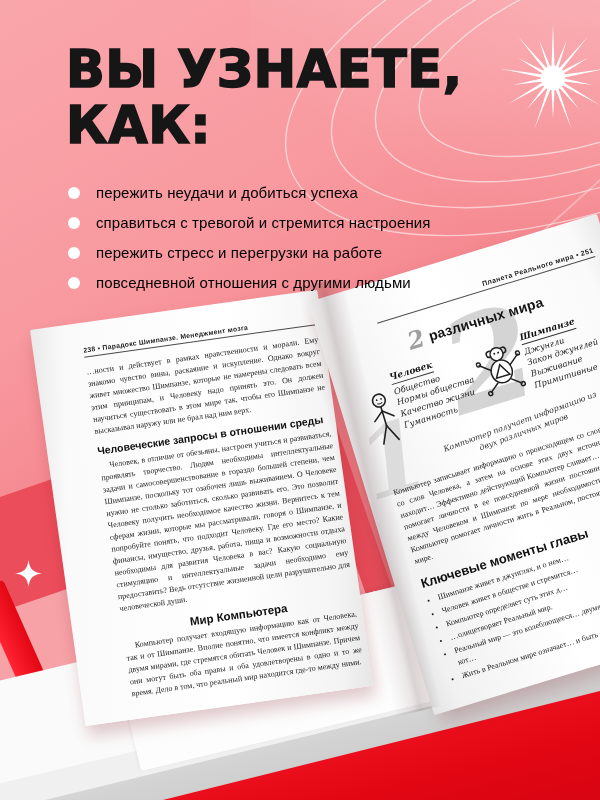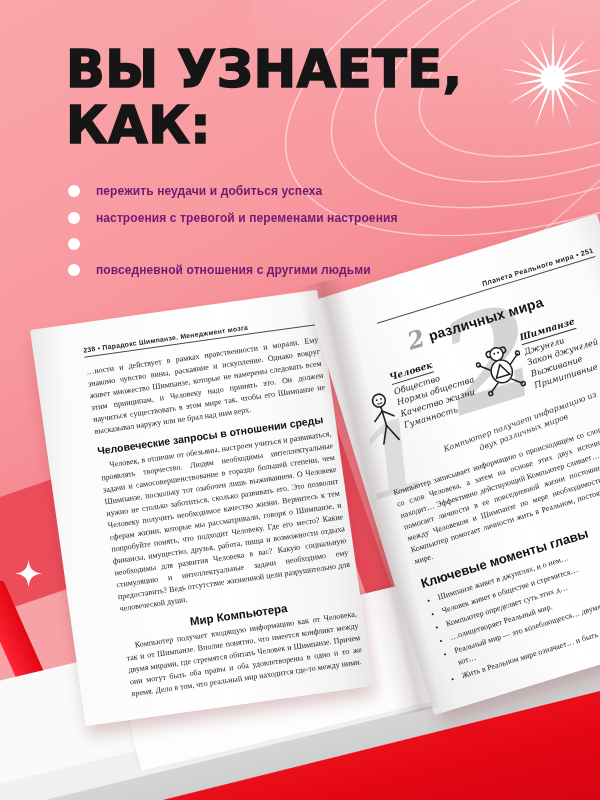--- a/index.html
+++ b/index.html
@@ -28,21 +28,21 @@
   .sparkle{position:absolute;left:15px;top:560px;width:27px;height:27px;z-index:3;}
 
   
   .headline{position:absolute;left:66px;top:42px;z-index:5;color:var(--text-dark);
     font-weight:bold;font-size:51px;line-height:1.1;letter-spacing:.5px;
     font-family:"DejaVu Sans",sans-serif;-webkit-text-stroke:1.6px var(--text-dark);}
   .benefits{position:absolute;left:68px;top:184px;z-index:5;list-style:none;margin:0;padding:0;}
   .benefits li{display:flex;align-items:center;margin-bottom:13px;}
   .bullet-dot{width:12px;height:12px;border-radius:50%;background:var(--bullet-white);
     margin-right:16px;flex:0 0 auto;}
-  .benefit-text{font-size:12px;font-weight:bold;color:#701a75;letter-spacing:.1px;}
+  .benefit-text{font-size:15px;font-weight:normal;color:#000000;letter-spacing:.1px;}
 
   
   .book{position:absolute;inset:0;z-index:4;}
   .book-shadow{position:absolute;left:-60px;top:618px;width:780px;height:290px;transform:rotate(-14deg);
     background:radial-gradient(ellipse 55% 45% at 50% 45%,rgba(130,15,25,.38),rgba(130,15,25,0) 70%);}
   .cover{position:absolute;left:-80px;top:656px;width:840px;height:420px;transform:rotate(-14deg);
     background:linear-gradient(180deg,#ff2433 0%,var(--cover-red) 34%,#b3000e 100%);
     border-radius:14px;box-shadow:inset 0 2px 0 rgba(255,255,255,.35);}
   .cover-left{position:absolute;left:1px;top:580px;width:28px;height:122px;transform:rotate(-24deg);
     background:linear-gradient(90deg,#ff2433,var(--cover-red));border-radius:4px;}
@@ -235,24 +235,25 @@
     <div>КАК:</div>
   </div>
 
   <ul class="benefits">
     <li>
       <span class="bullet-dot"></span>
       <span class="benefit-text">пережить неудачи и добиться успеха</span>
     </li>
     <li>
       <span class="bullet-dot"></span>
-      <span class="benefit-text">настроения с тревогой и переменами настроения</span>
+      <span class="benefit-text">справиться с тревогой и стремится настроения</span>
     </li>
     <li>
       <span class="bullet-dot"></span>
+      <span class="benefit-text">пережить стресс и перегрузки на работе</span>
     </li>
     <li>
       <span class="bullet-dot"></span>
       <span class="benefit-text">повседневной отношения с другими людьми</span>
     </li>
   </ul>
 
   <div class="book">
     <div class="book-shadow"></div>
     <div class="cover"></div>

